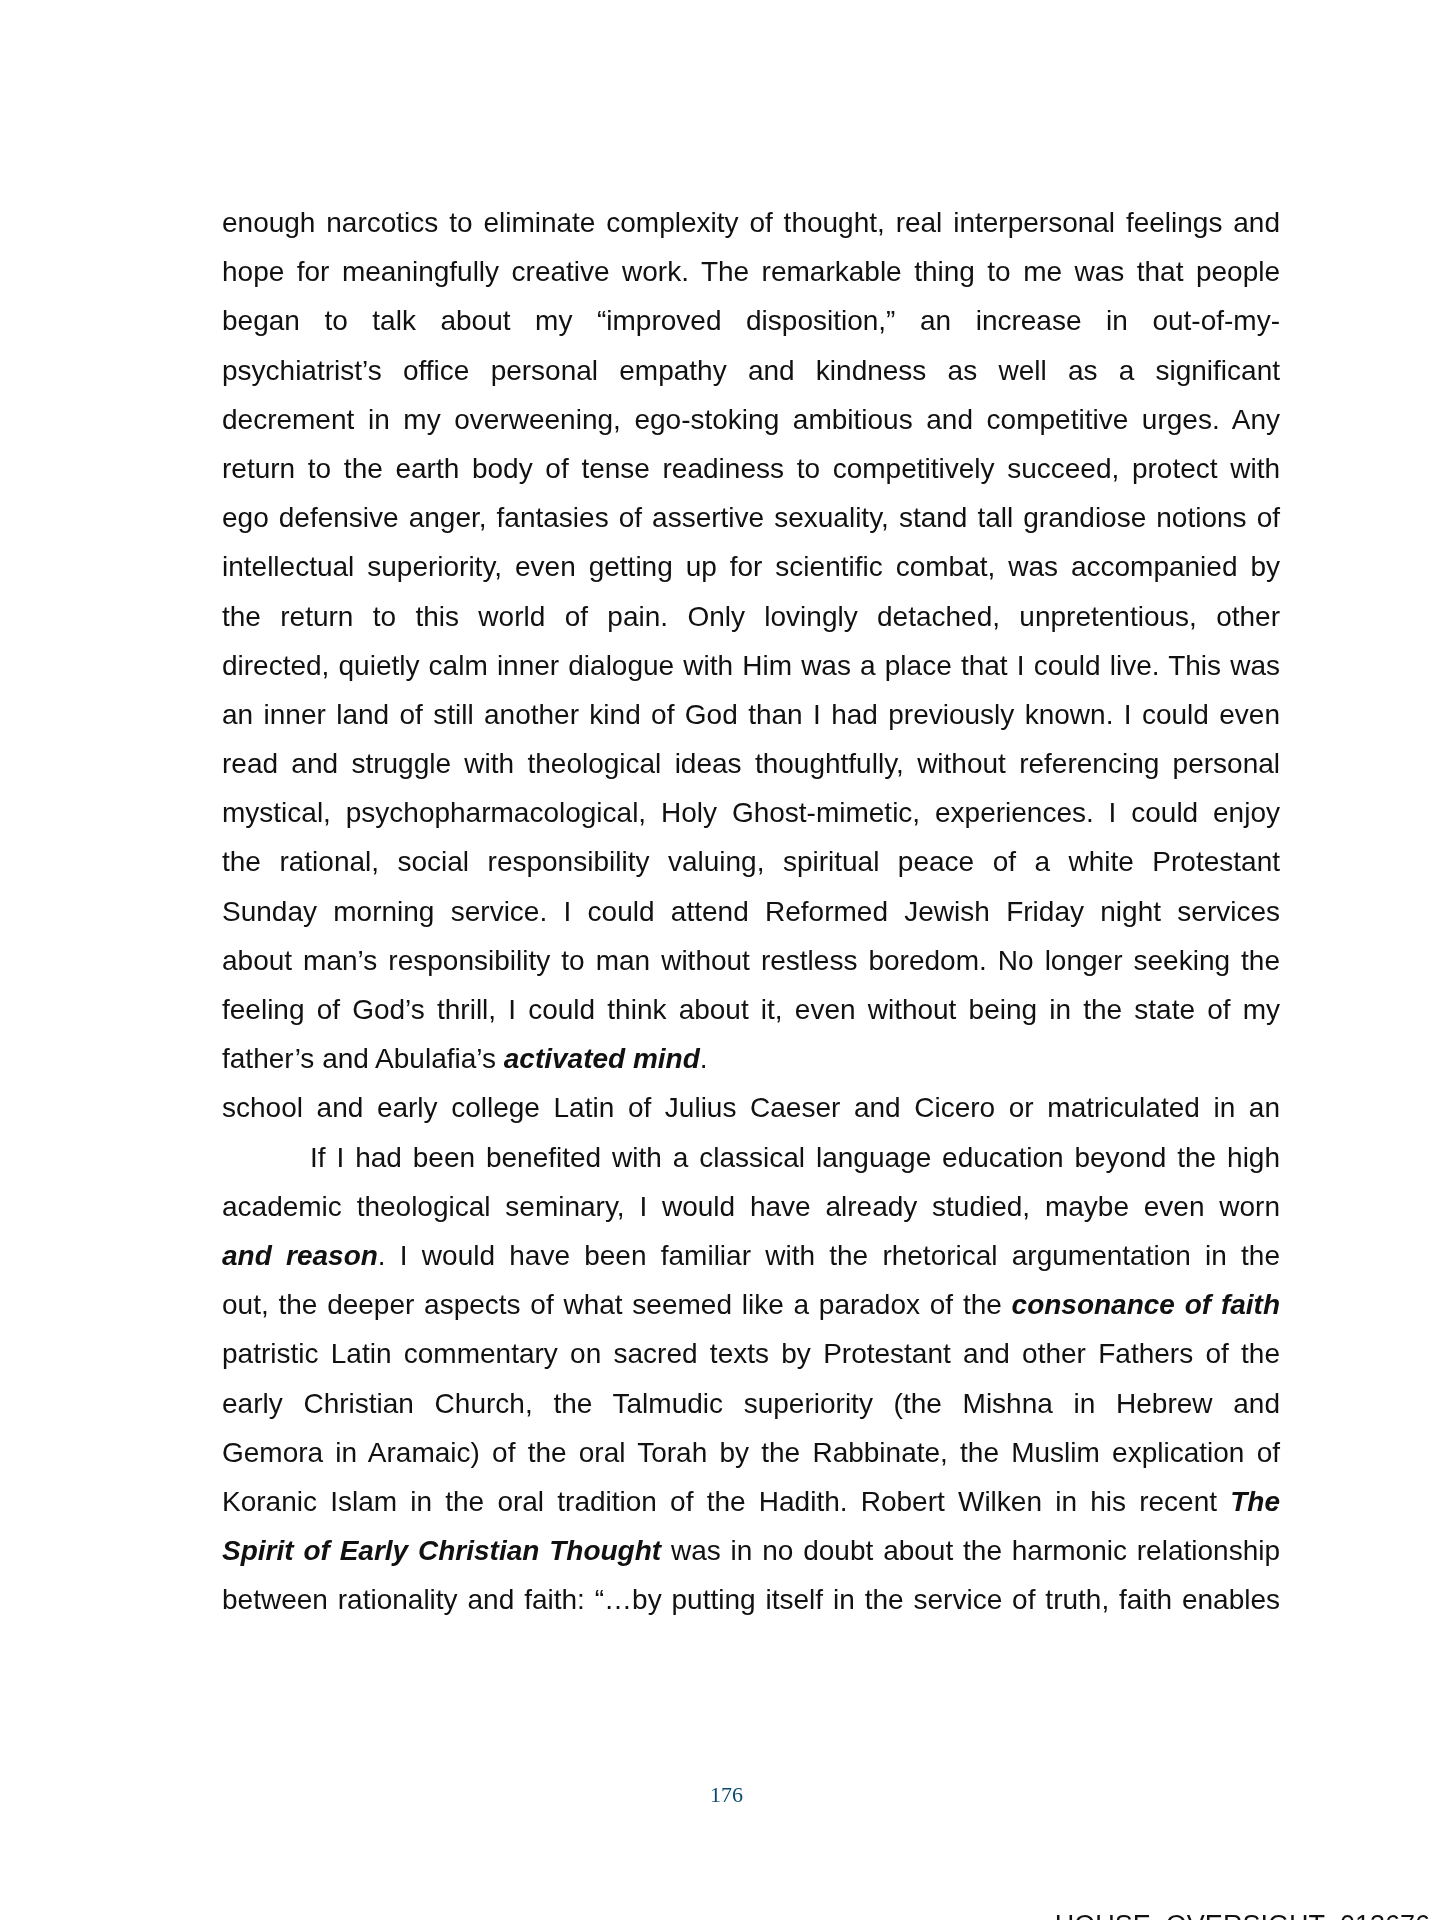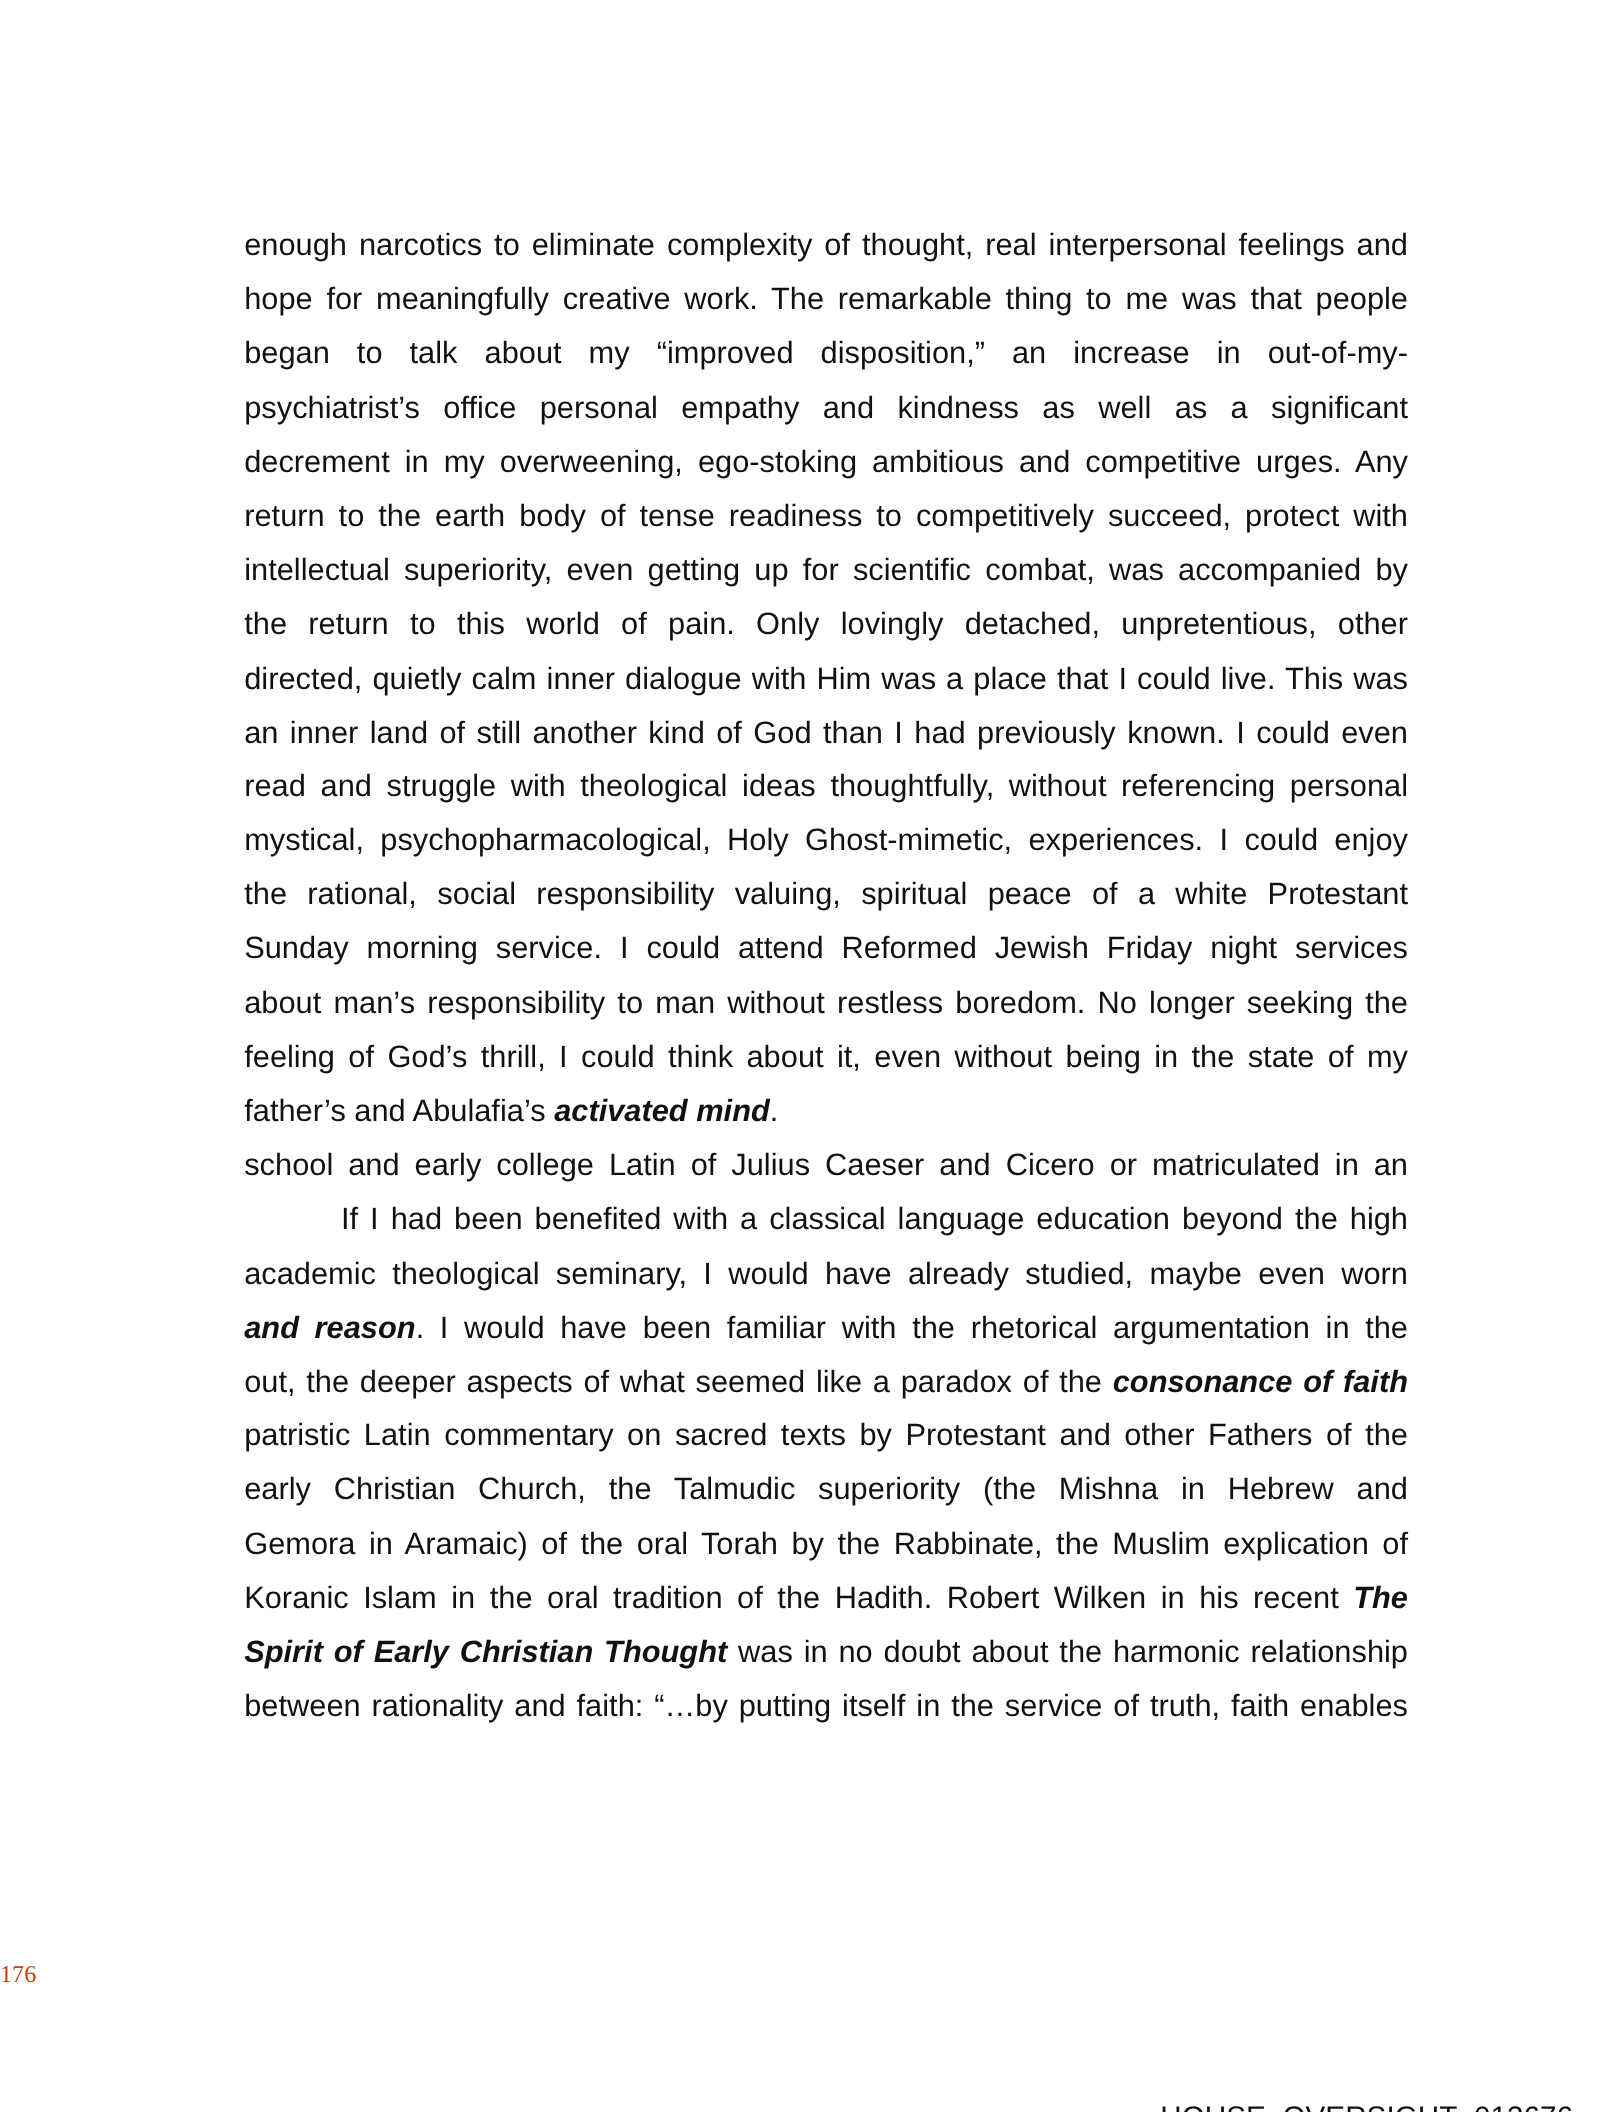--- a/index.html
+++ b/index.html
@@ -10,40 +10,41 @@
     font-family: "Liberation Sans", sans-serif; font-size: 28px; color: #111;
   }
   .line {
     display: block; height: 49.2px; line-height: 49.2px; white-space: nowrap;
     text-align: justify; text-align-last: justify;
   }
   .line.last { text-align-last: left; }
   .line.indent { padding-left: 88px; }
   .it { font-style: italic; font-weight: bold; }
   .page-number {
-    position: absolute; left: 0; width: 1453px; top: 1745px; text-align: left;
-    font-family: "Liberation Serif", serif; font-size: 22px; color: #c2410c;
+    position: absolute; left: 0; width: 1453px; top: 1745px; text-align: center;
+    font-family: "Liberation Serif", serif; font-size: 22px; color: #0c4a6e;
   }
   .bates {
     position: absolute; right: 23px; top: 1873px;
     font-family: "Liberation Sans", sans-serif; font-size: 27px; color: #111;
   }
 </style>
 </head>
 <body>
 
 <div class="page">
   <div class="body-text" id="body-text">
       <div>
         <span class="line"><span>enough narcotics to eliminate complexity of thought, real interpersonal feelings and</span></span>
         <span class="line"><span>hope for meaningfully creative work. The remarkable thing to me was that people</span></span>
         <span class="line"><span>began to talk about my “improved disposition,” an increase in out-of-my-</span></span>
         <span class="line"><span>psychiatrist’s office personal empathy and kindness as well as a significant</span></span>
         <span class="line"><span>decrement in my overweening, ego-stoking ambitious and competitive urges. Any</span></span>
         <span class="line"><span>return to the earth body of tense readiness to competitively succeed, protect with</span></span>
+        <span class="line"><span>ego defensive anger, fantasies of assertive sexuality, stand tall grandiose notions of</span></span>
         <span class="line"><span>intellectual superiority, even getting up for scientific combat, was accompanied by</span></span>
         <span class="line"><span>the return to this world of pain. Only lovingly detached, unpretentious, other</span></span>
         <span class="line"><span>directed, quietly calm inner dialogue with Him was a place that I could live. This was</span></span>
         <span class="line"><span>an inner land of still another kind of God than I had previously known. I could even</span></span>
         <span class="line"><span>read and struggle with theological ideas thoughtfully, without referencing personal</span></span>
         <span class="line"><span>mystical, psychopharmacological, Holy Ghost-mimetic, experiences. I could enjoy</span></span>
         <span class="line"><span>the rational, social responsibility valuing, spiritual peace of a white Protestant</span></span>
         <span class="line"><span>Sunday morning service. I could attend Reformed Jewish Friday night services</span></span>
         <span class="line"><span>about man’s responsibility to man without restless boredom. No longer seeking the</span></span>
         <span class="line"><span>feeling of God’s thrill, I could think about it, even without being in the state of my</span></span>

